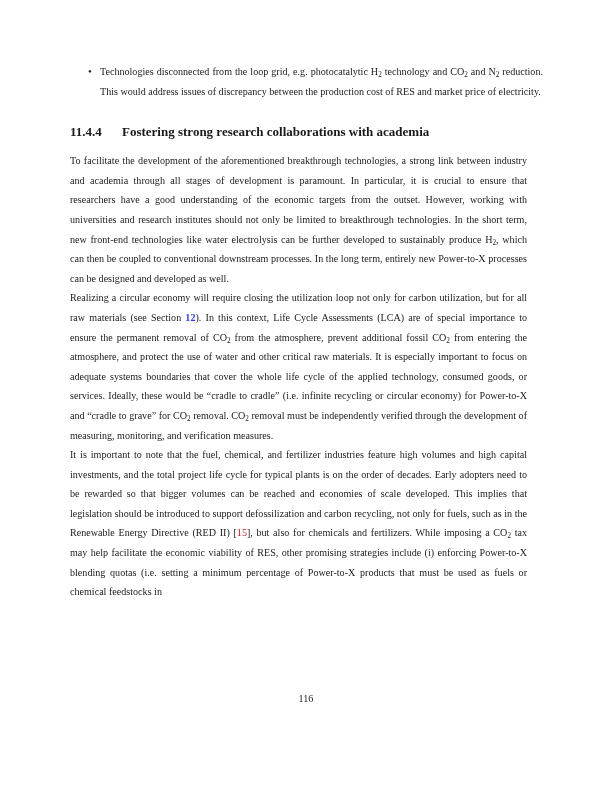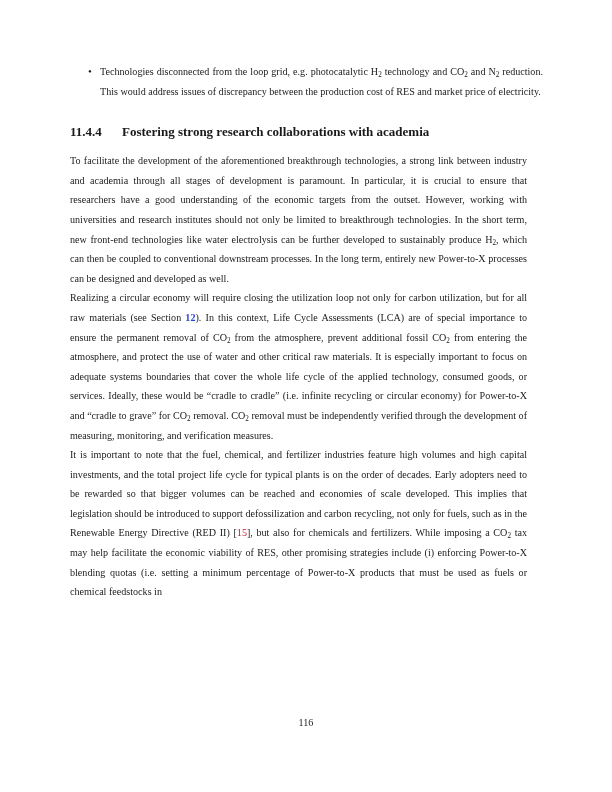--- a/index.html
+++ b/index.html
@@ -95,21 +95,21 @@
   }
   a.xref {
     text-decoration: none;
   }
   .link-ref { color: #2a3fd4; font-weight: bold; }
   .link-cite { color: #c02028; }
   
   .page-number {
     position: absolute;
     left: 0;
-    top: 716px;
+    top: 692px;
     width: 612px;
     text-align: center;
     font-size: 10.1px;
     line-height: 14px;
     color: #1a1a1a;
   }
 </style>
 </head>
 <body>
 

